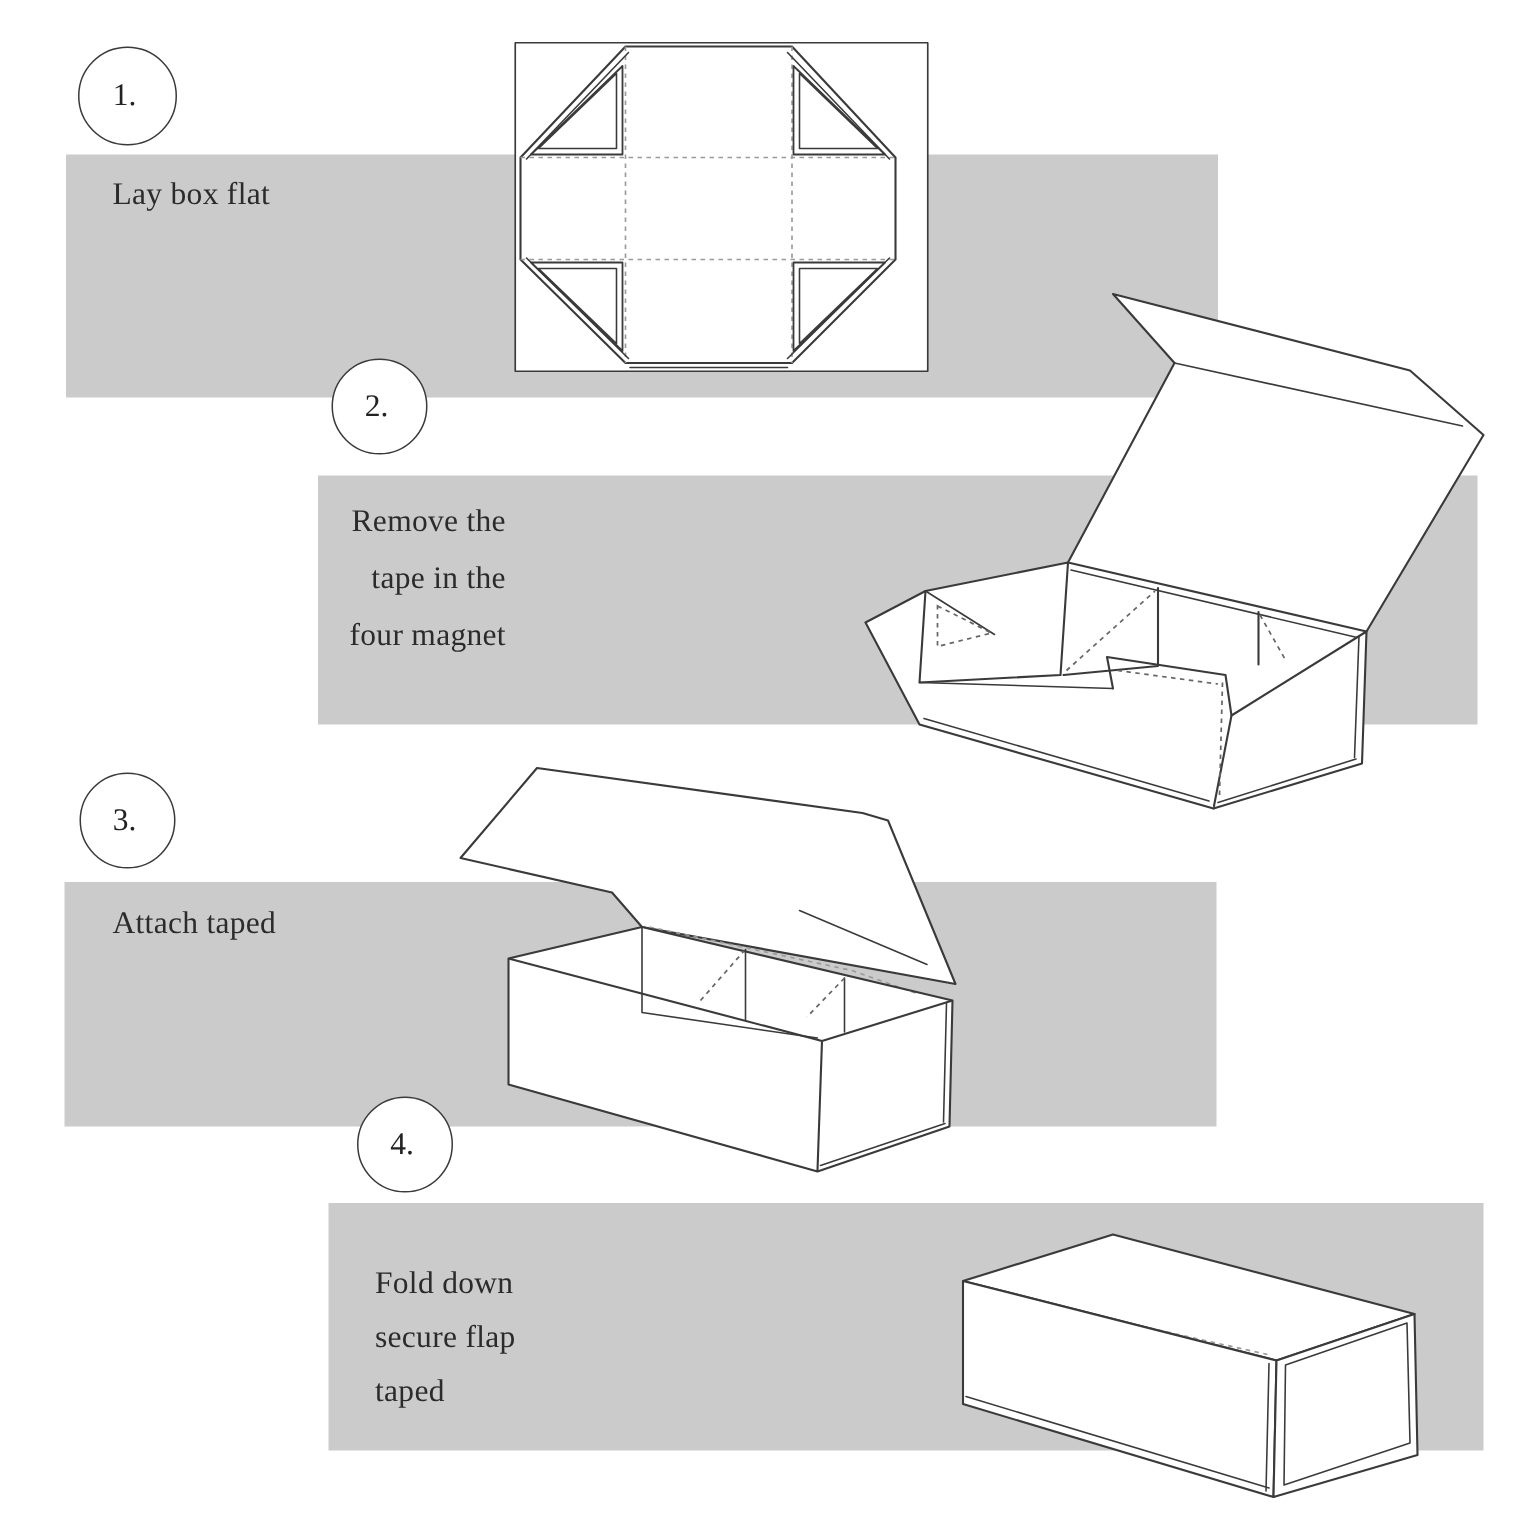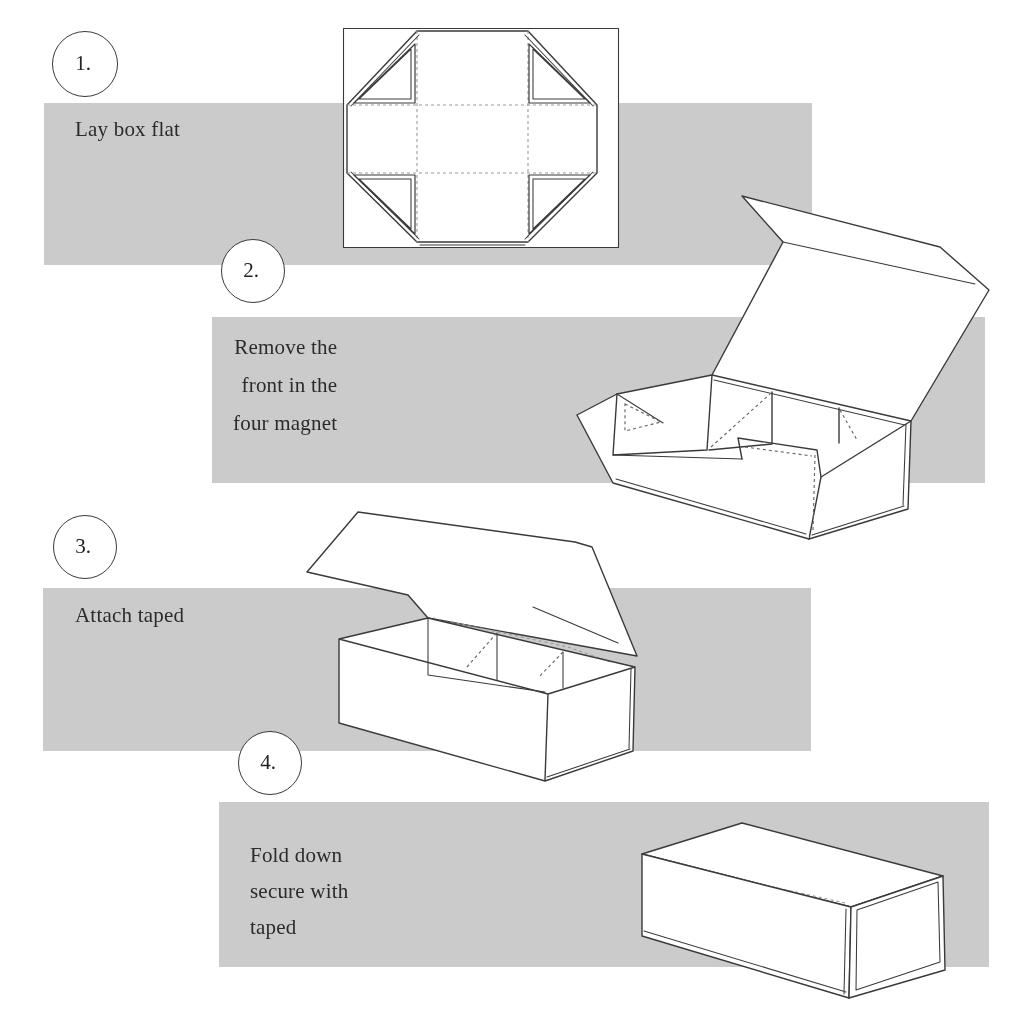--- a/index.html
+++ b/index.html
@@ -124,25 +124,25 @@
   </div>
   <div class="num-circle" id="circle4">
     <span>4.</span>
   </div>
 
   <div class="step-text" id="text1">
     <div>Lay box flat</div>
   </div>
   <div class="step-text" id="text2">
     <div>Remove the</div>
-    <div>front in the</div>
+    <div>tape in the</div>
     <div>four magnet</div>
   </div>
   <div class="step-text" id="text3">
     <div>Attach taped</div>
   </div>
   <div class="step-text" id="text4">
     <div>Fold down</div>
-    <div>secure with</div>
+    <div>secure flap</div>
     <div>taped</div>
   </div>
 
 </div>
 
 </body></html>

